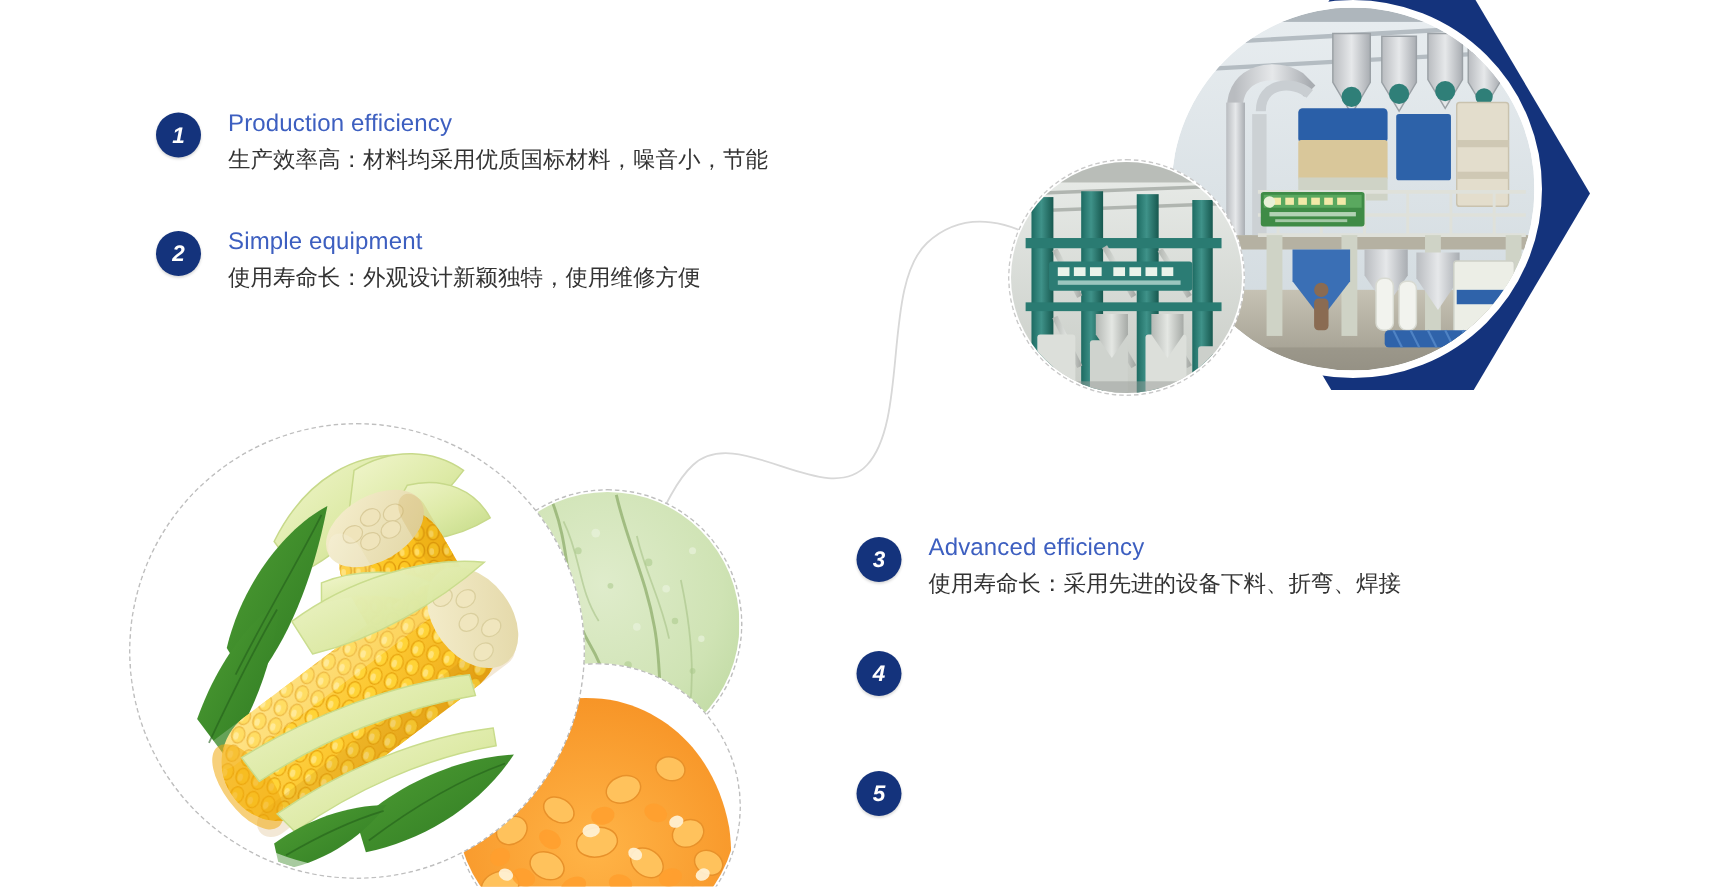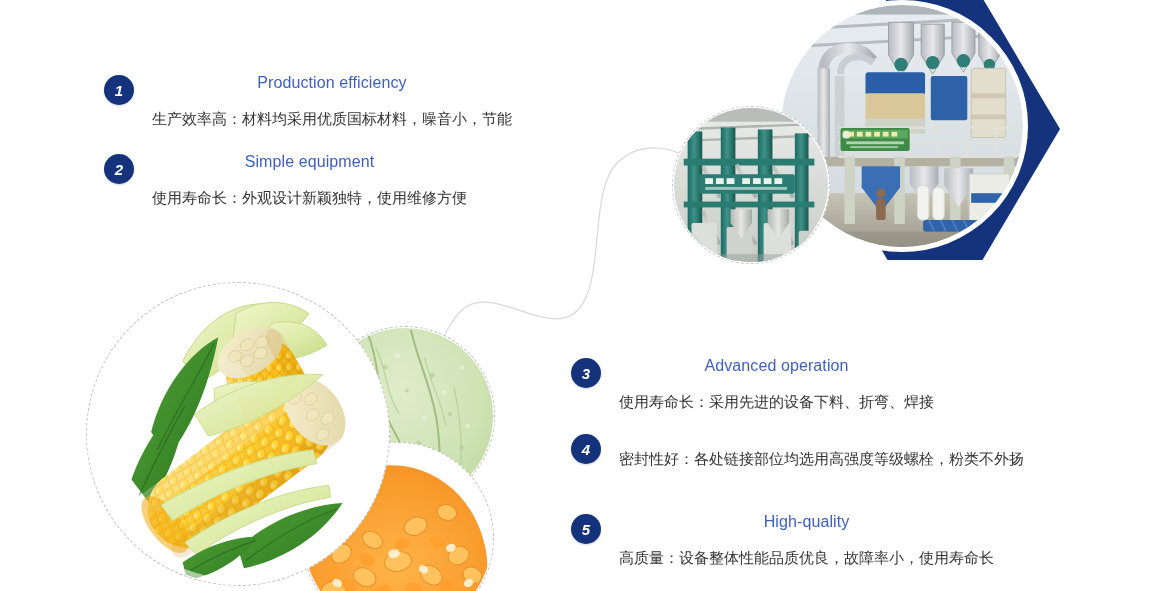--- a/index.html
+++ b/index.html
@@ -20,25 +20,25 @@
     width:30px;height:30px;border-radius:50%;
     background:#14337c;color:#fff;
     font-style:italic;font-weight:700;font-size:15px;
     display:flex;align-items:center;justify-content:center;
     flex:0 0 30px;margin-top:2px;
     box-shadow:0 1px 2px rgba(0,0,0,.18);
   }
   .ftext{margin-left:18px;}
   .fen{
     color:#3d5fc0;font-size:16px;line-height:19px;
-    letter-spacing:.1px;white-space:nowrap;text-align:center;
+    letter-spacing:.1px;white-space:nowrap;
   }
   .fzh{
     color:#333333;font-size:15px;line-height:22px;
-    margin-top:16px;white-space:nowrap;
+    margin-top:4px;white-space:nowrap;
   }
 
   
   #feat-1{left:104px;top:73px;}
   #feat-2{left:104px;top:152px;}
   
   #feat-3{left:571px;top:356px;}
   #feat-4{left:571px;top:432px;}
   #feat-5{left:571px;top:512px;}
 
@@ -536,33 +536,28 @@
     <div class="badge">2</div>
     <div class="ftext">
       <div class="fen">Simple equipment</div>
       <div class="fzh">使用寿命长：外观设计新颖独特，使用维修方便</div>
     </div>
   </div>
 
   <div class="feature" id="feat-3">
     <div class="badge">3</div>
     <div class="ftext">
-      <div class="fen">Advanced operation</div>
+      <div class="fen">Advanced efficiency</div>
       <div class="fzh">使用寿命长：采用先进的设备下料、折弯、焊接</div>
     </div>
   </div>
 
   <div class="feature" id="feat-4">
     <div class="badge">4</div>
     <div class="ftext">
-      <div class="fzh">密封性好：各处链接部位均选用高强度等级螺栓，粉类不外扬</div>
     </div>
   </div>
 
   <div class="feature" id="feat-5">
     <div class="badge">5</div>
-    <div class="ftext">
-      <div class="fen">High-quality</div>
-      <div class="fzh">高质量：设备整体性能品质优良，故障率小，使用寿命长</div>
-    </div>
   </div>
 
 </div>
 
 </body></html>

